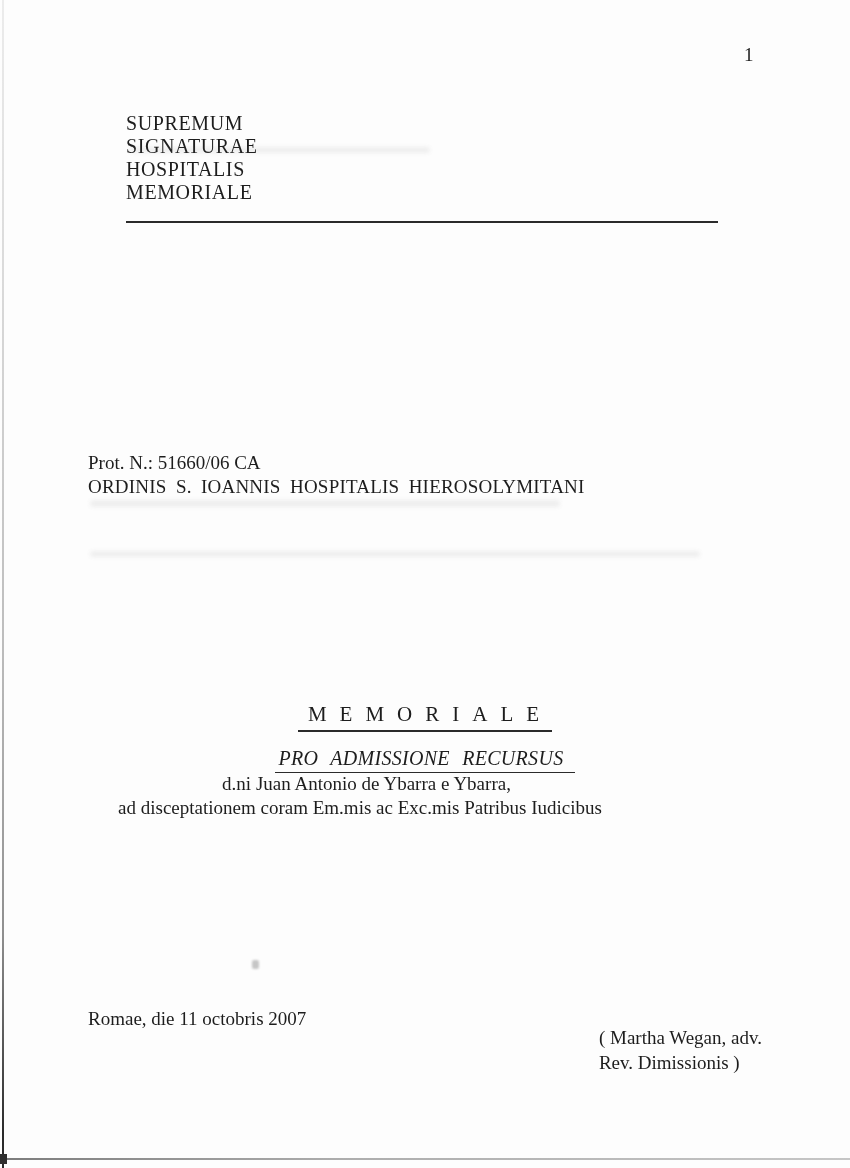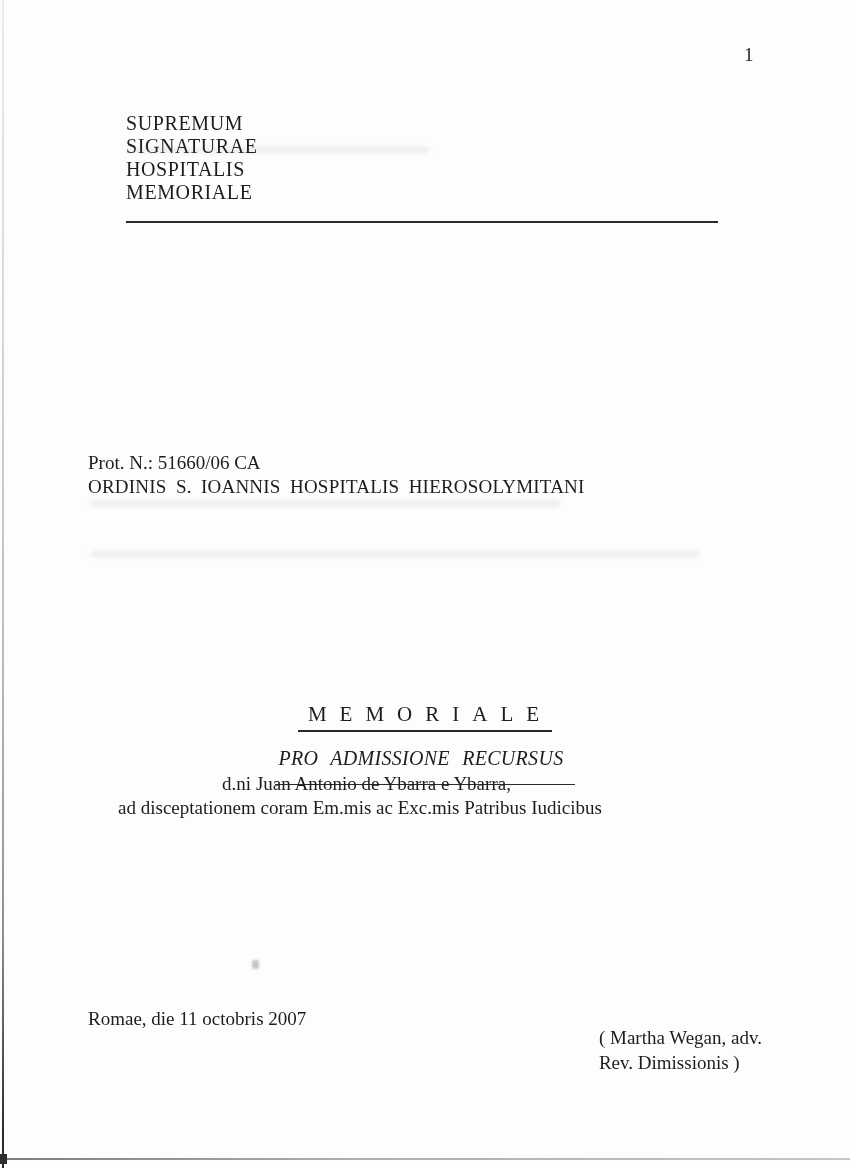--- a/index.html
+++ b/index.html
@@ -64,21 +64,21 @@
     padding:0 0 3px 10px;
     border-bottom:2px solid var(--rule);
   }
   .subtitle-wrap{
     position:absolute;left:0;top:747px;width:850px;text-align:center;
   }
   .memoriale-subtitle{
     display:inline-block;
     font-style:italic;
     font-size:20px;word-spacing:7px;letter-spacing:.3px;
-    padding:0 12px 14px 4px;
+    padding:0 12px 2px 4px;
     border-bottom:1.8px solid var(--rule);
   }
   .memoriale-party{
     position:absolute;left:0;top:773px;width:733px;text-align:center;
     font-size:19px;
   }
   .memoriale-hearing{
     position:absolute;left:0;top:797px;width:720px;text-align:center;
     font-size:19px;
   }

